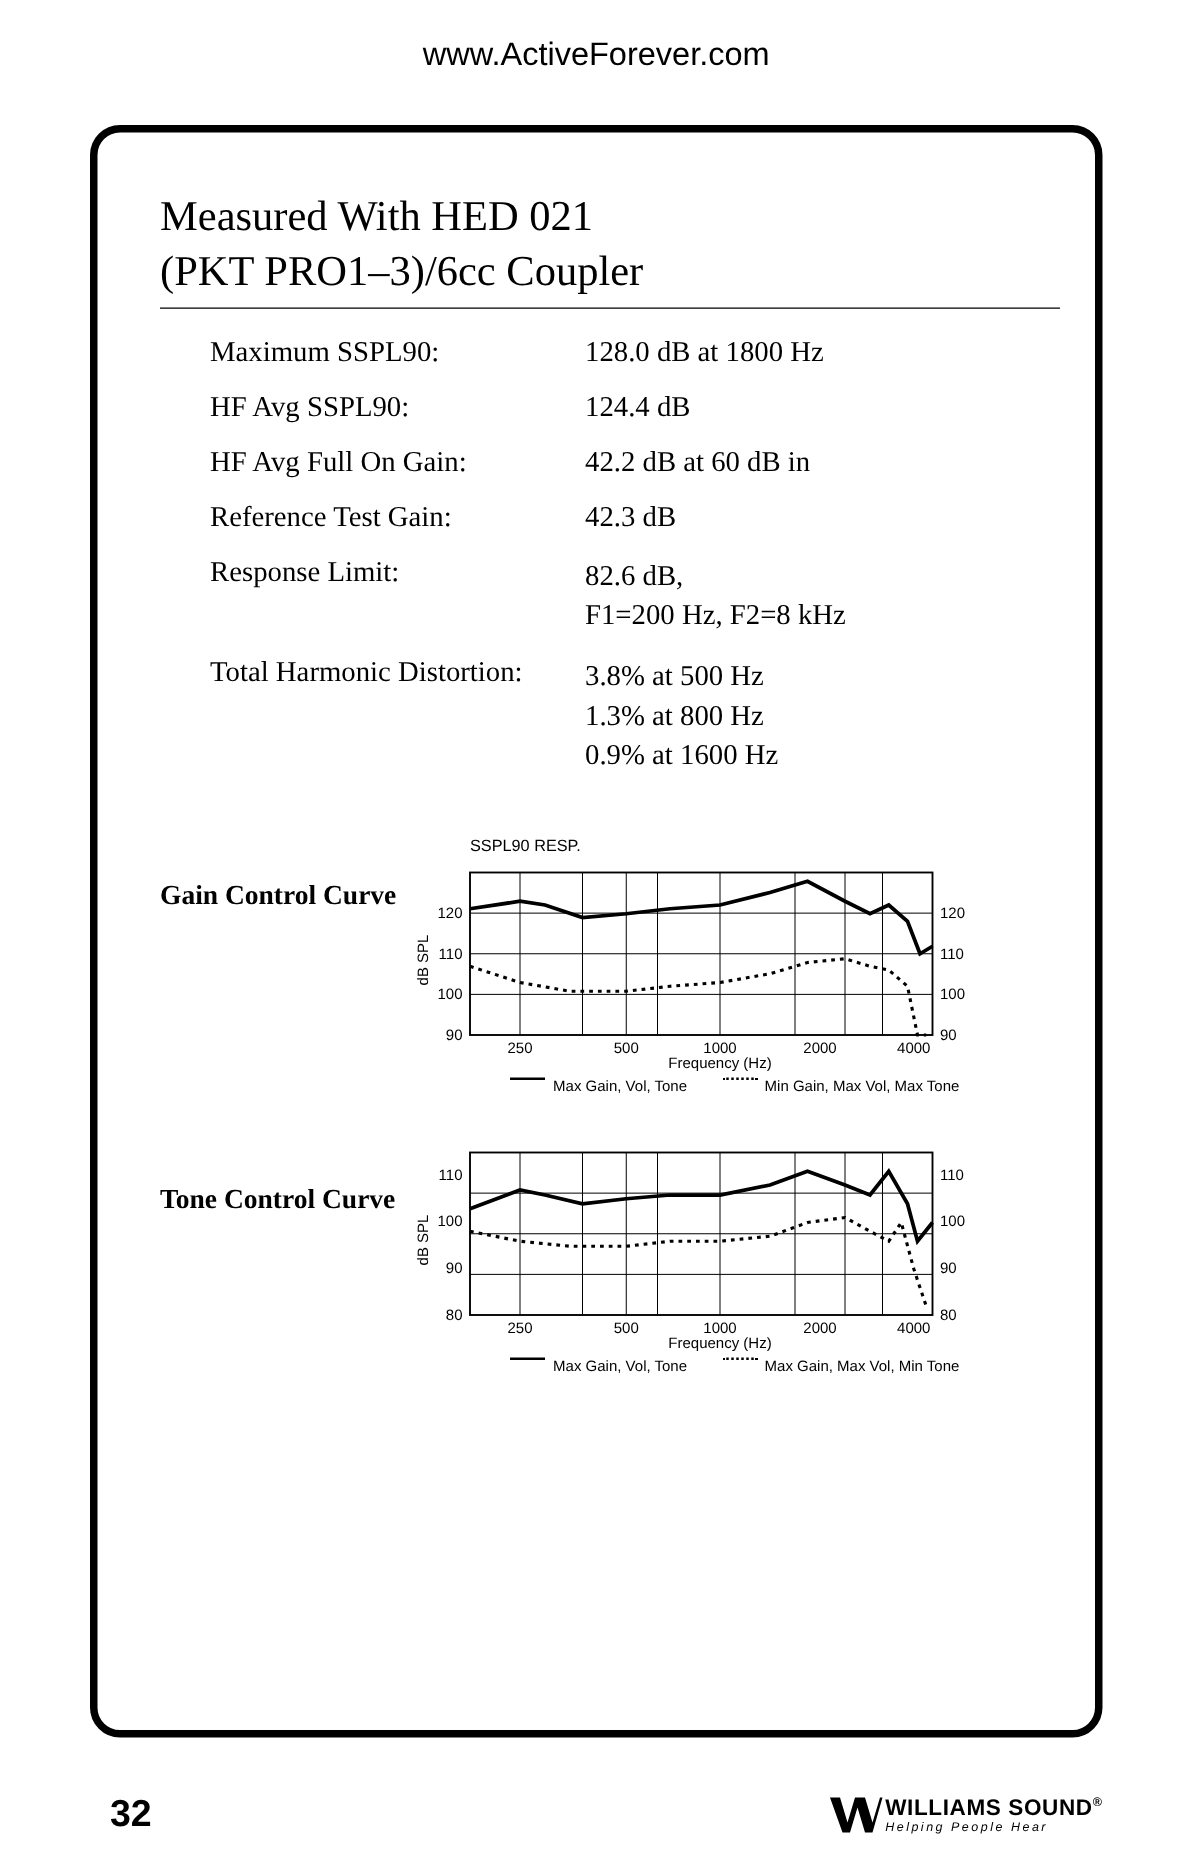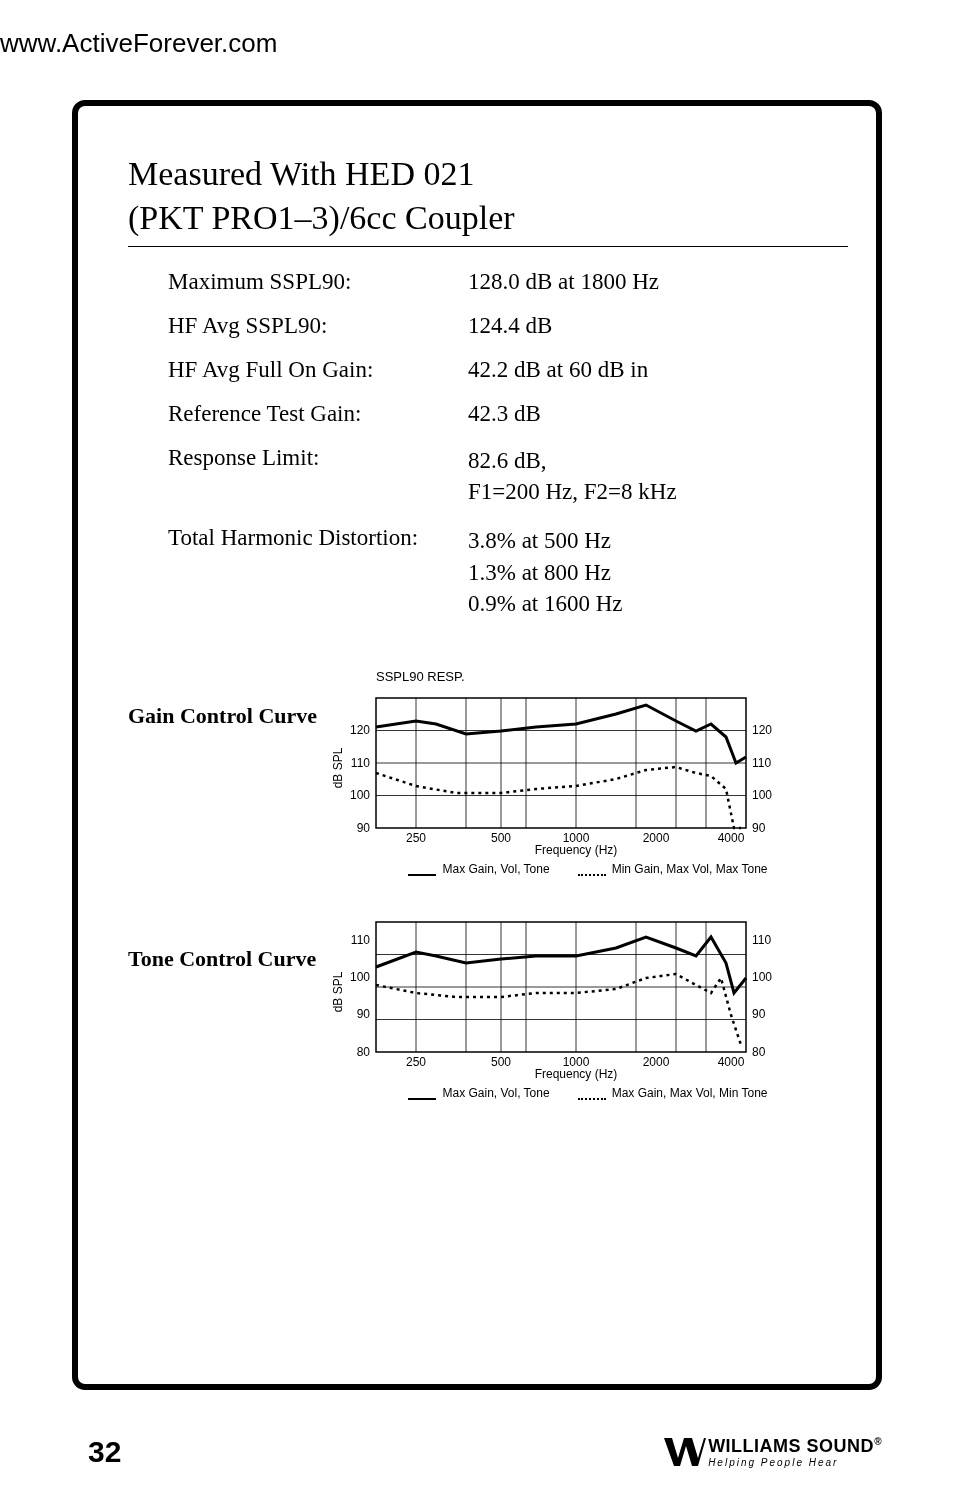--- a/index.html
+++ b/index.html
@@ -5,34 +5,34 @@
   * { box-sizing: border-box; margin: 0; padding: 0; }
   body {
     width: 954px;
     height: 1500px;
     background: #fff;
     font-family: Georgia, 'Times New Roman', serif;
     color: #000;
     position: relative;
   }
   .header-link {
-    text-align: left;
+    text-align: center;
     font-family: Arial, Helvetica, sans-serif;
     font-size: 26px;
     padding-top: 28px;
     font-weight: 400;
   }
   .frame {
     position: absolute;
     left: 72px;
     right: 72px;
     top: 100px;
     bottom: 110px;
     border: 6px solid #000;
-    border-radius: 13px;
+    border-radius: 24px;
     padding: 46px 28px 40px 50px;
   }
   .title {
     font-size: 34px;
     font-weight: 400;
     line-height: 1.3;
     margin-bottom: 6px;
   }
   .title-underline {
     border-bottom: 1.5px solid #000;
@@ -65,21 +65,21 @@
   }
   .chart-svg { display: block; }
   .legend-row {
     font-family: Arial, Helvetica, sans-serif;
     font-size: 12px;
     display: flex;
     justify-content: center;
     gap: 28px;
     margin-top: 4px;
   }
-  .legend-item { display: flex; align-items: flex-end; gap: 6px; }
+  .legend-item { display: flex; align-items: flex-start; gap: 6px; }
   .legend-swatch { width: 28px; height: 2px; background: #000; }
   .legend-swatch.dashed {
     background: none;
     border-top: 2px dotted #000;
     height: 0;
   }
   .footer {
     position: absolute;
     left: 88px;
     right: 72px;

